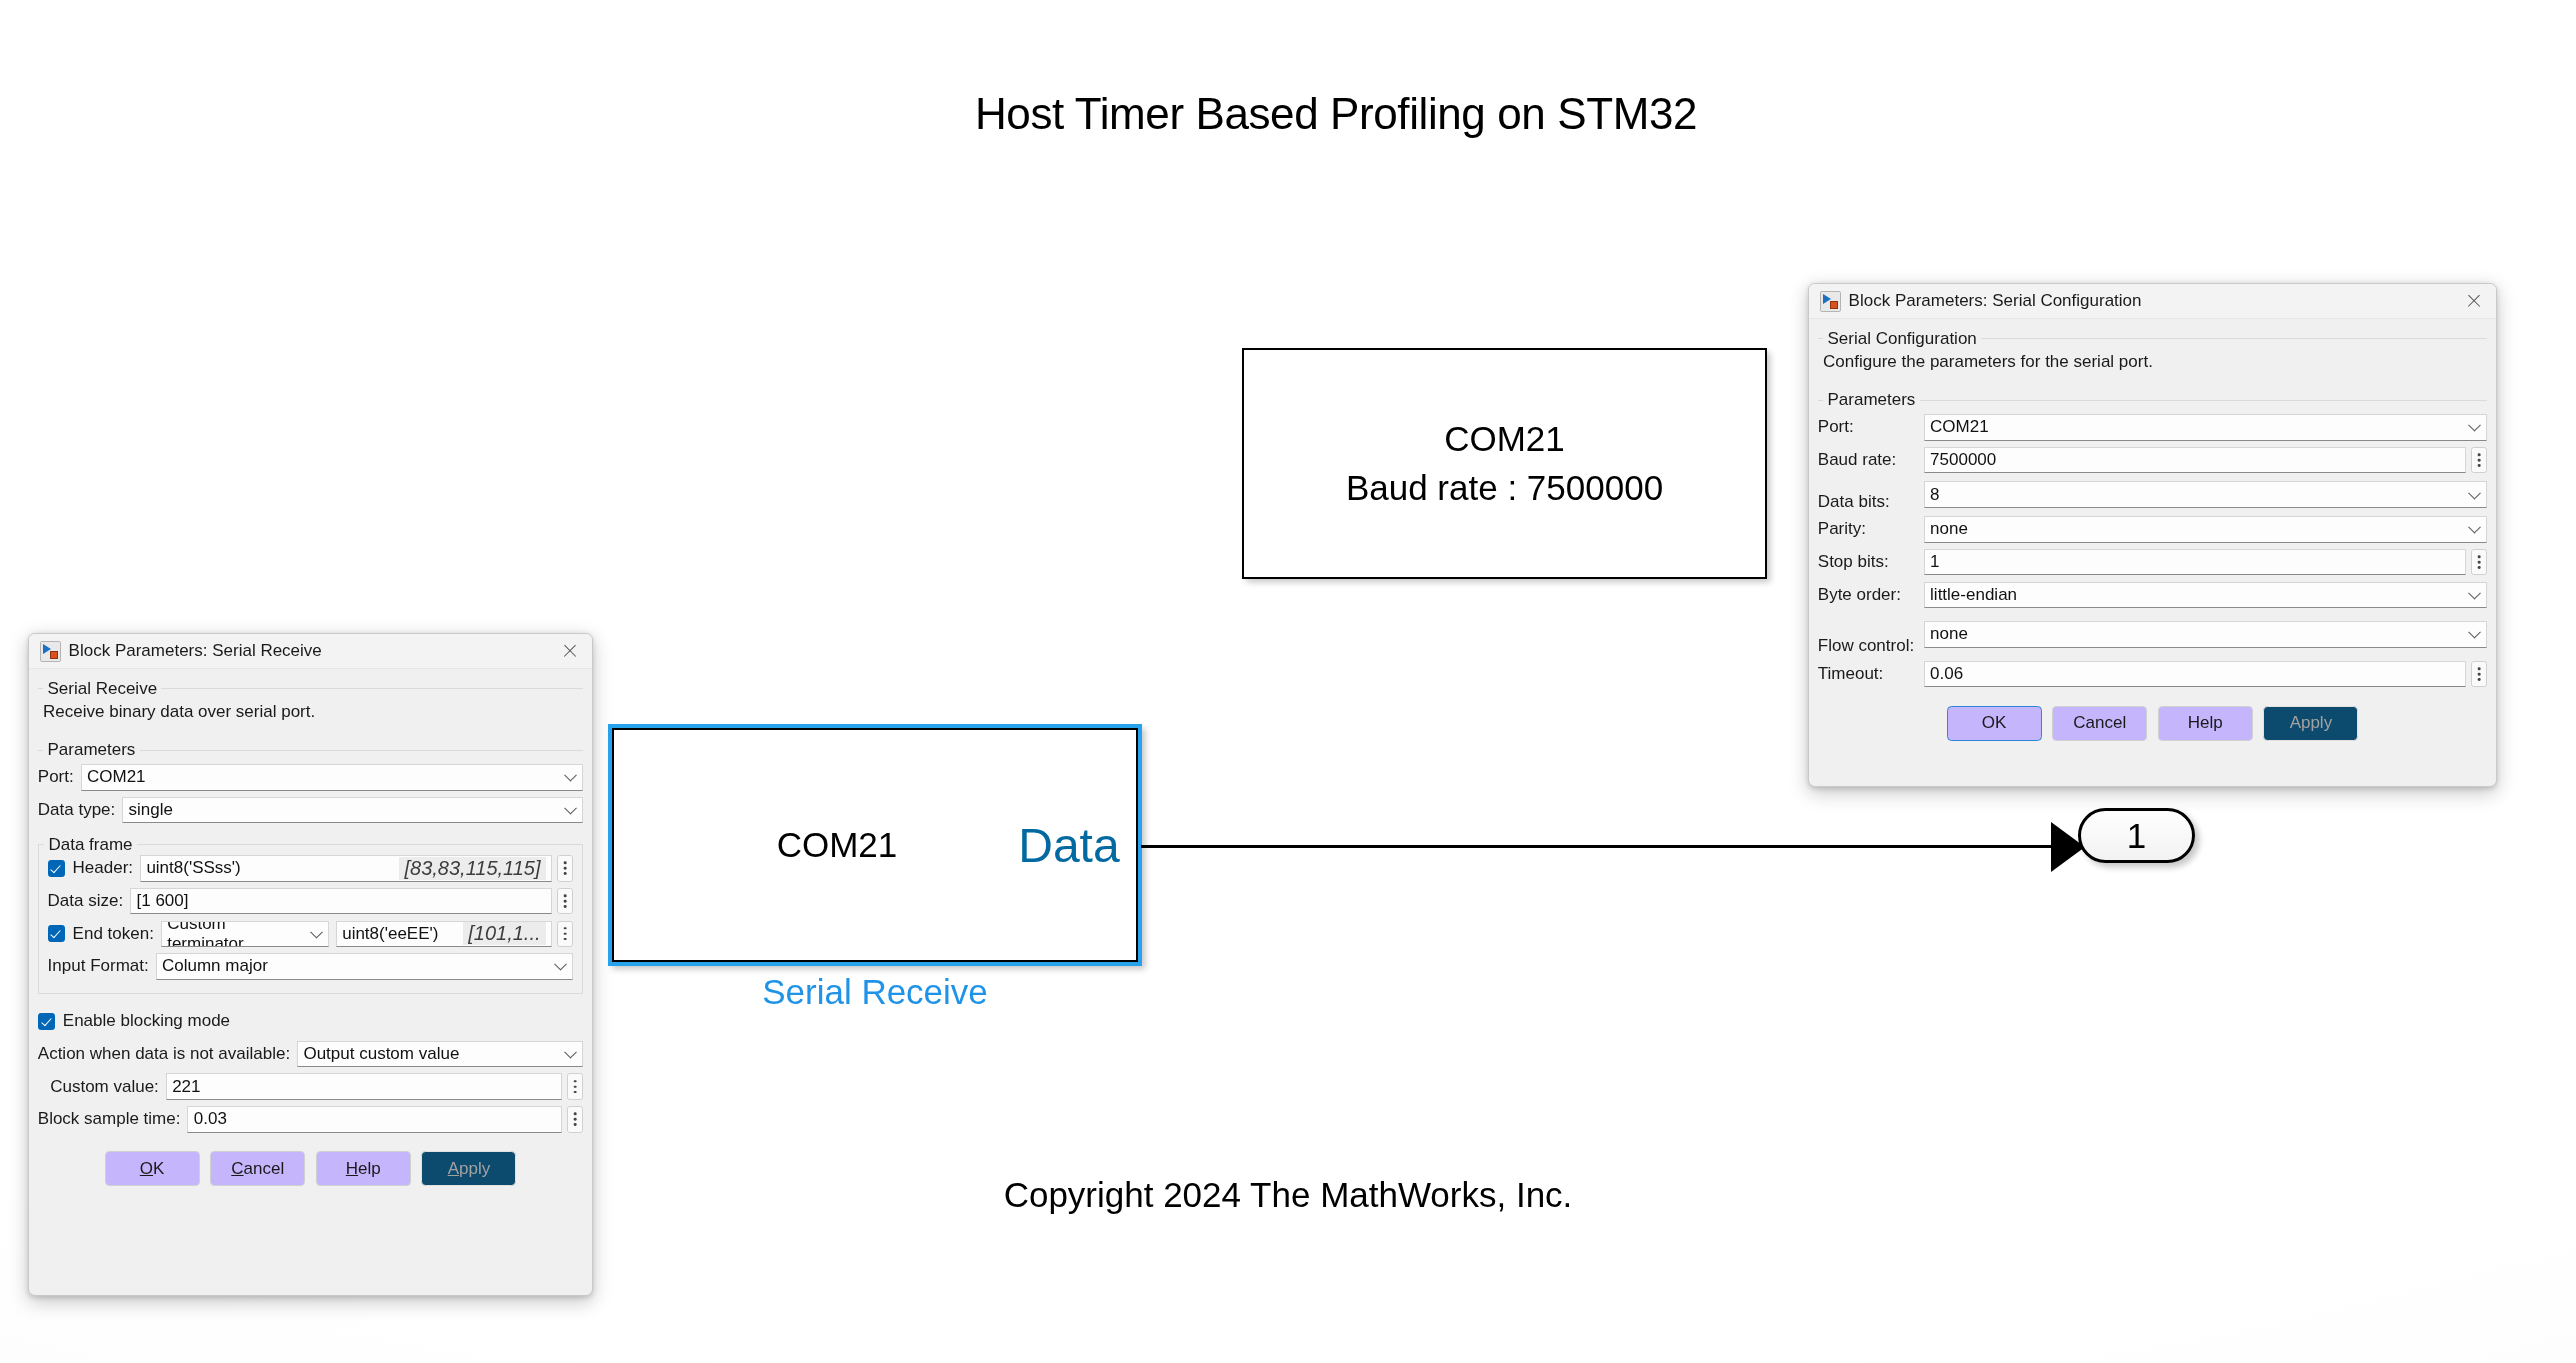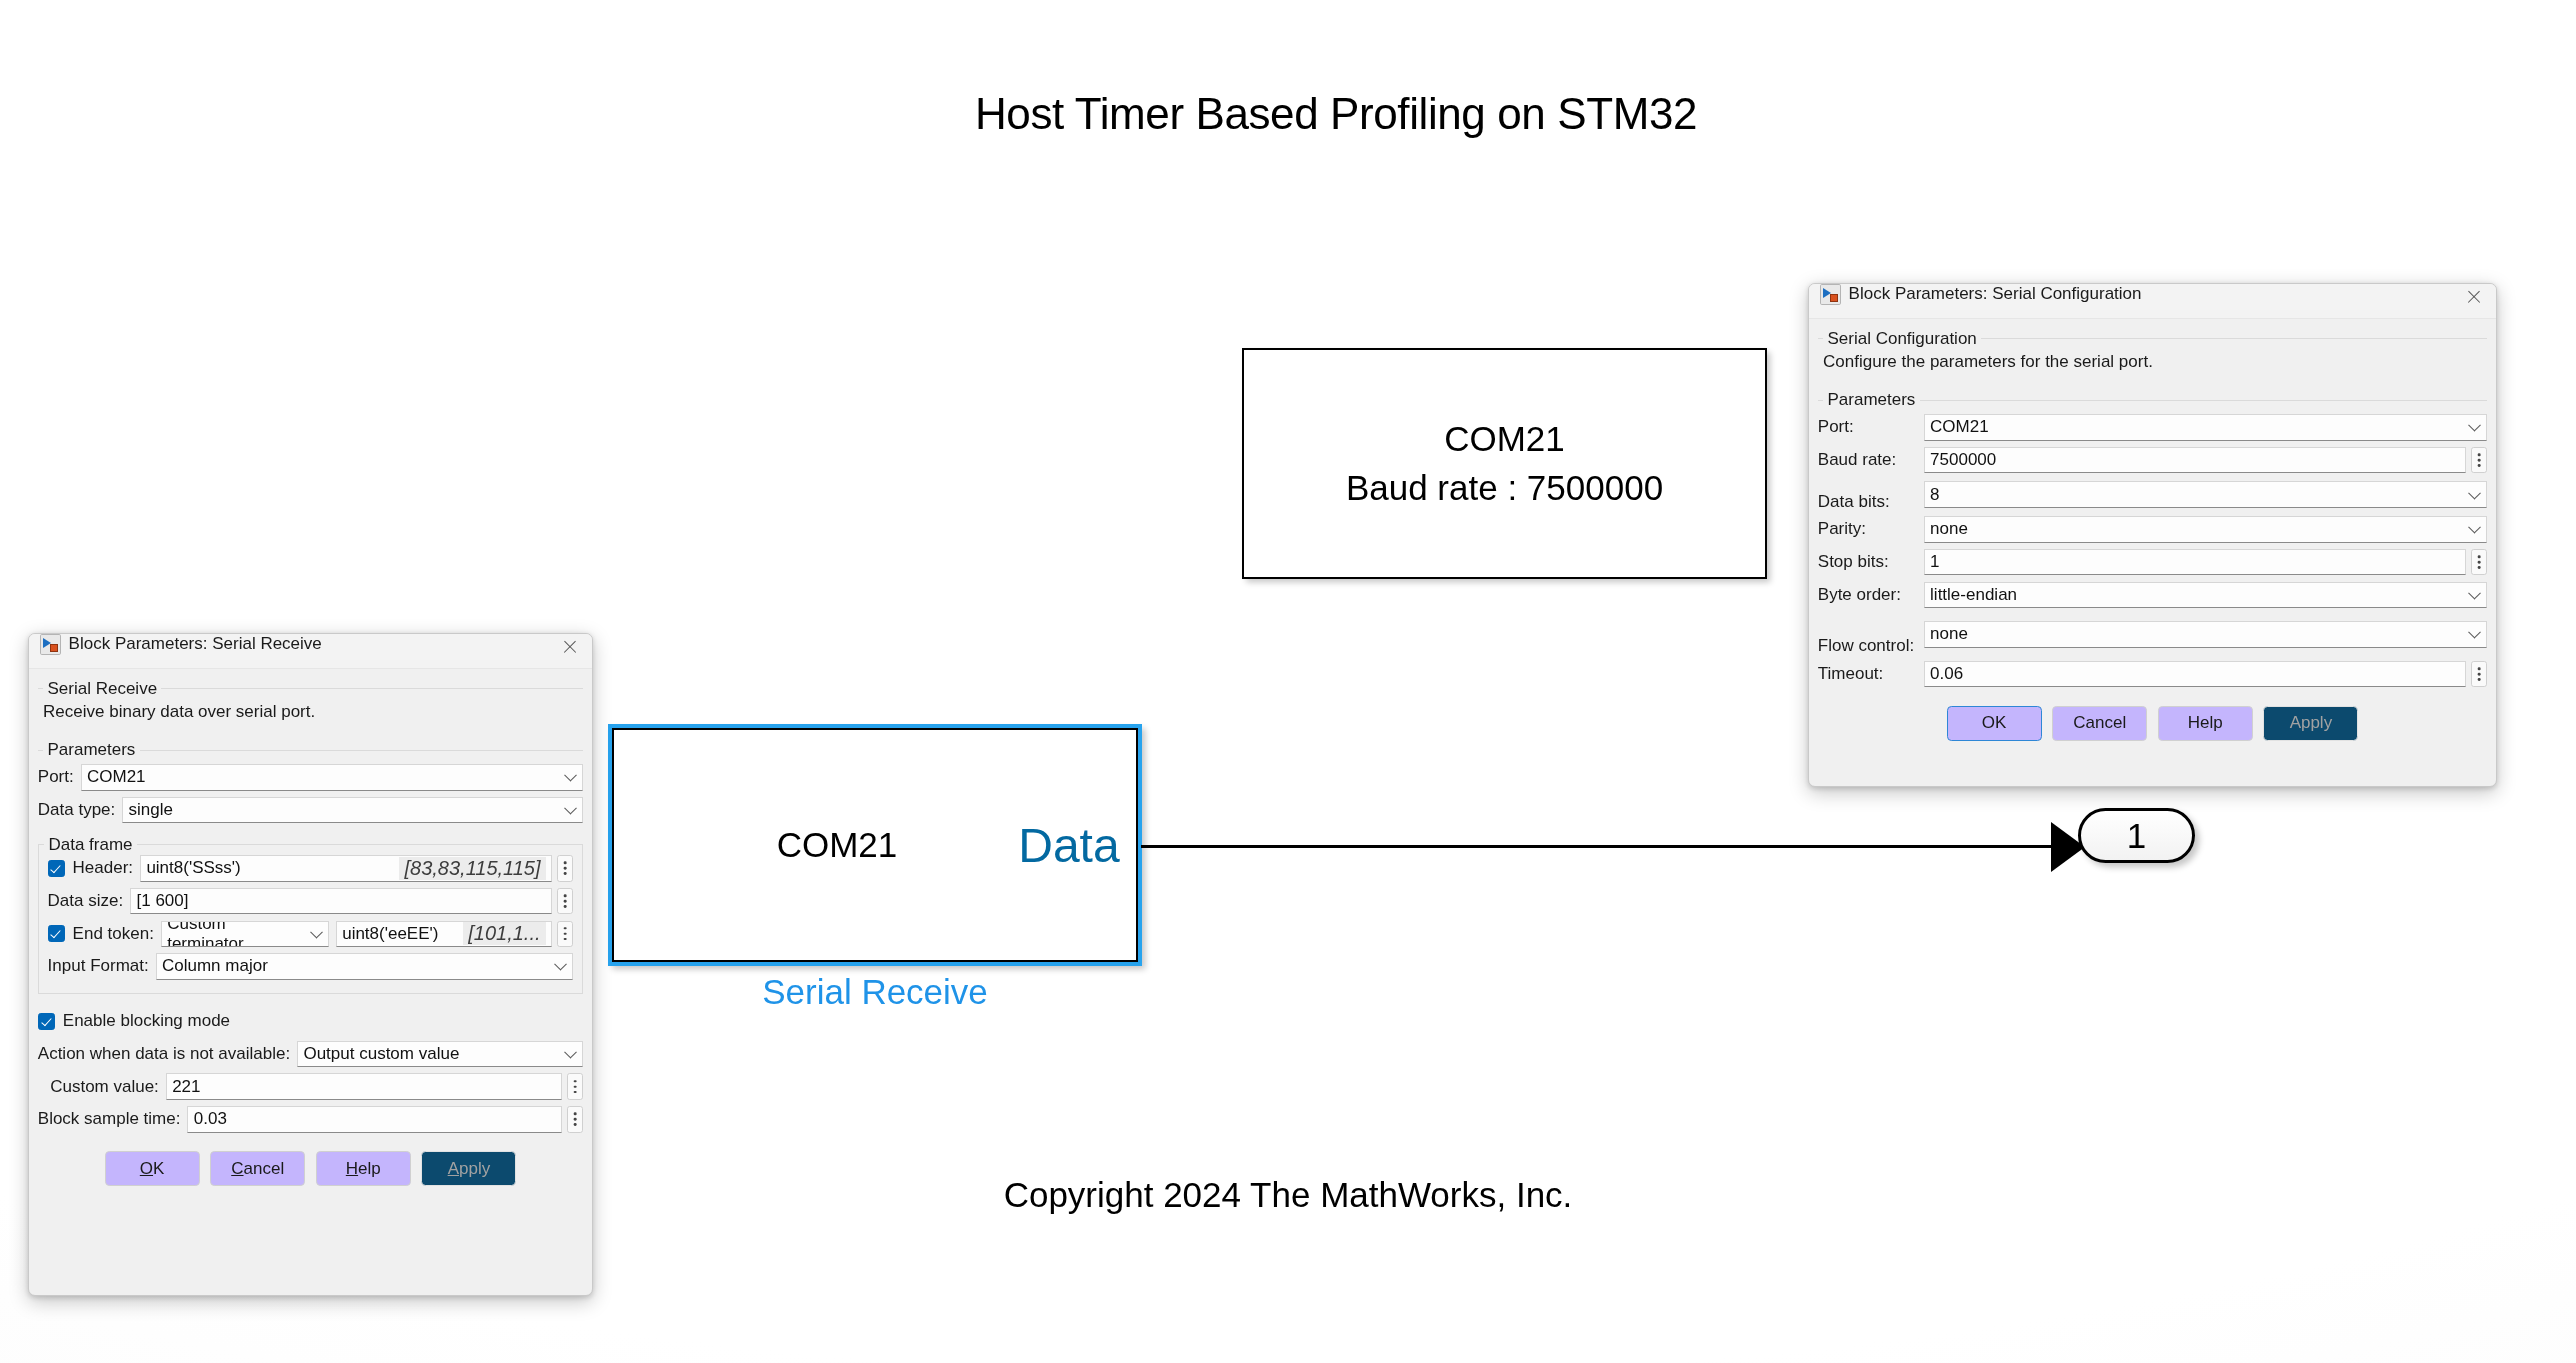--- a/index.html
+++ b/index.html
@@ -172,20 +172,21 @@
     border-radius: 7px;
     box-shadow: 0 5.3px 19.4px rgba(0,0,0,0.22), 0 1.8px 5.3px rgba(0,0,0,0.14);
     box-sizing: border-box;
     overflow: hidden;
   }
   .dlg-titlebar {
     height: 35px;
     background: #F3F3F3;
     border-bottom: 0.9px solid #E6E6E6;
     display: flex;
+    align-items: center;
     padding: 0 5.3px 0 10.6px;
     box-sizing: border-box;
   }
   .dlg-icon {
     width: 21px; height: 21px;
     position: relative;
     flex: 0 0 auto;
     margin-right: 8px;
     background: #E9E9E9;
     border: 0.9px solid #B4B4B4;

